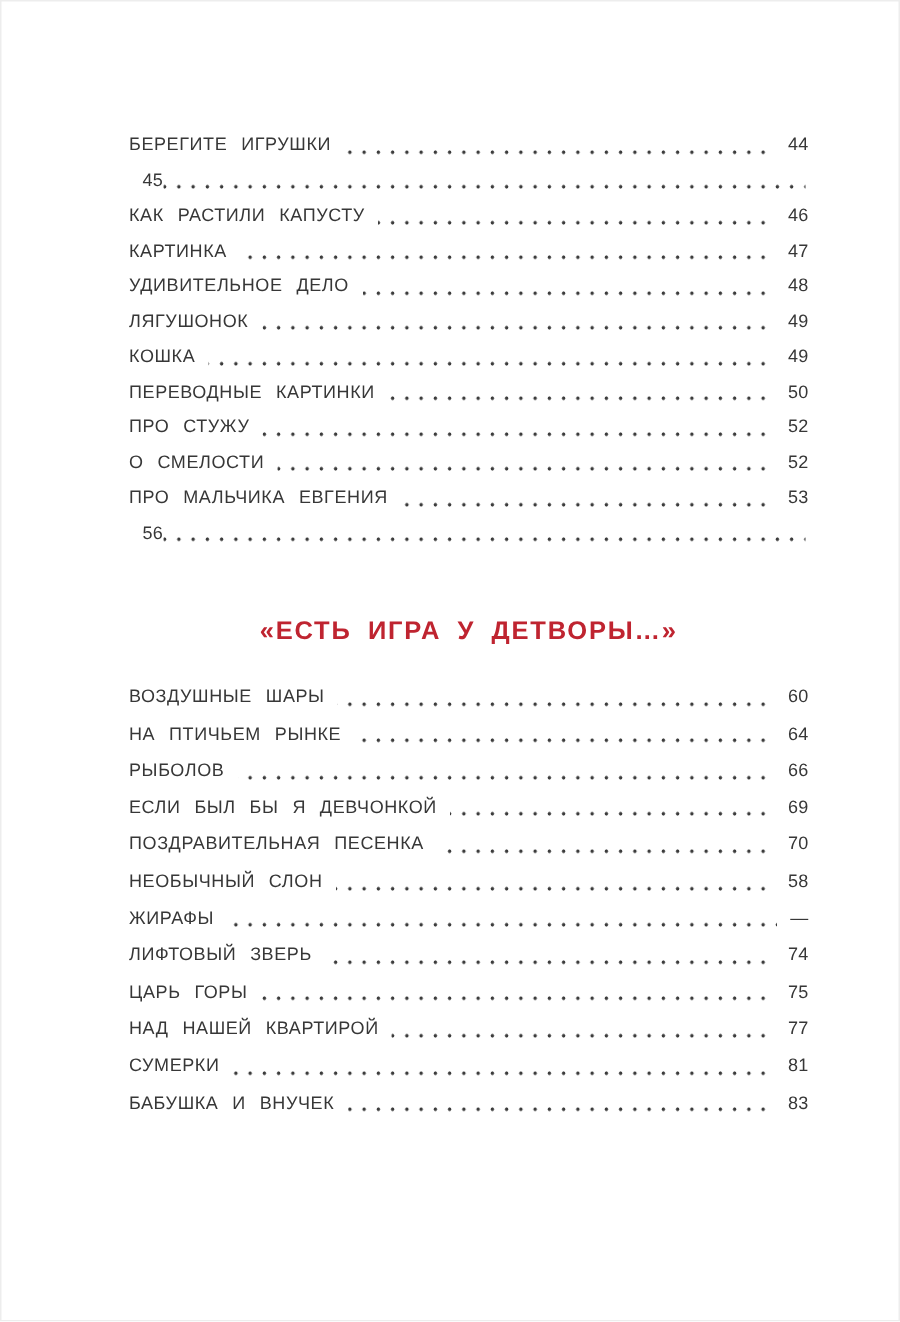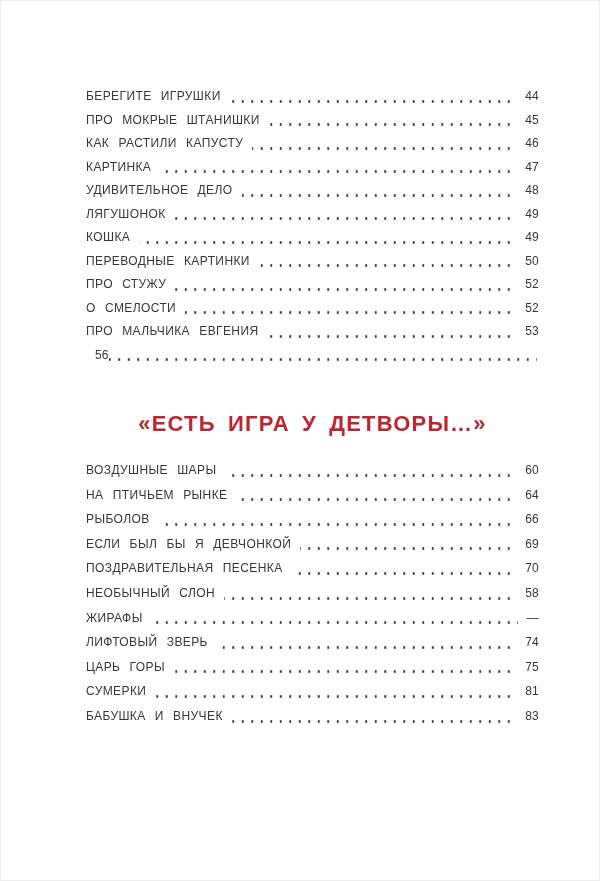--- a/index.html
+++ b/index.html
@@ -15,21 +15,21 @@
     background: #ffffff;
     border: 1px solid #ededed;
     padding: 84px 60px 0 85px;
     font-family: "Liberation Sans", "DejaVu Sans", sans-serif;
     color: #373737;
     overflow: hidden;
   }
   .toc-section { margin: 0; }
   .section-heading {
     text-align: center;
-    font-size: 22px;
+    font-size: 17px;
     font-weight: bold;
     letter-spacing: 1.2px;
     word-spacing: 5px;
     color: #bf2430;
     margin: 44px 0 21px 0;
     white-space: nowrap;
   }
   .toc-row {
     position: relative;
     display: flex;
@@ -73,21 +73,20 @@
 
 <div class="book-page">
   <div id="toc">
       <div class="toc-section sec-0">
         <div class="toc-row">
           <span class="toc-title">БЕРЕГИТЕ ИГРУШКИ</span>
           <span class="leader"></span>
           <span class="toc-page">44</span>
         </div>
         <div class="toc-row">
-          <span class="toc-title">ПРО МОКРЫЕ ШТАНИШКИ</span>
           <span class="leader"></span>
           <span class="toc-page">45</span>
         </div>
         <div class="toc-row">
           <span class="toc-title">КАК РАСТИЛИ КАПУСТУ</span>
           <span class="leader"></span>
           <span class="toc-page">46</span>
         </div>
         <div class="toc-row">
           <span class="toc-title">КАРТИНКА</span>
@@ -173,20 +172,25 @@
         </div>
         <div class="toc-row">
           <span class="toc-title">ЛИФТОВЫЙ ЗВЕРЬ</span>
           <span class="leader"></span>
           <span class="toc-page">74</span>
         </div>
         <div class="toc-row">
           <span class="toc-title">ЦАРЬ ГОРЫ</span>
           <span class="leader"></span>
           <span class="toc-page">75</span>
+        </div>
+        <div class="toc-row">
+          <span class="toc-title">НАД НАШЕЙ КВАРТИРОЙ</span>
+          <span class="leader"></span>
+          <span class="toc-page">77</span>
         </div>
         <div class="toc-row">
           <span class="toc-title">СУМЕРКИ</span>
           <span class="leader"></span>
           <span class="toc-page">81</span>
         </div>
         <div class="toc-row">
           <span class="toc-title">БАБУШКА И ВНУЧЕК</span>
           <span class="leader"></span>
           <span class="toc-page">83</span>

